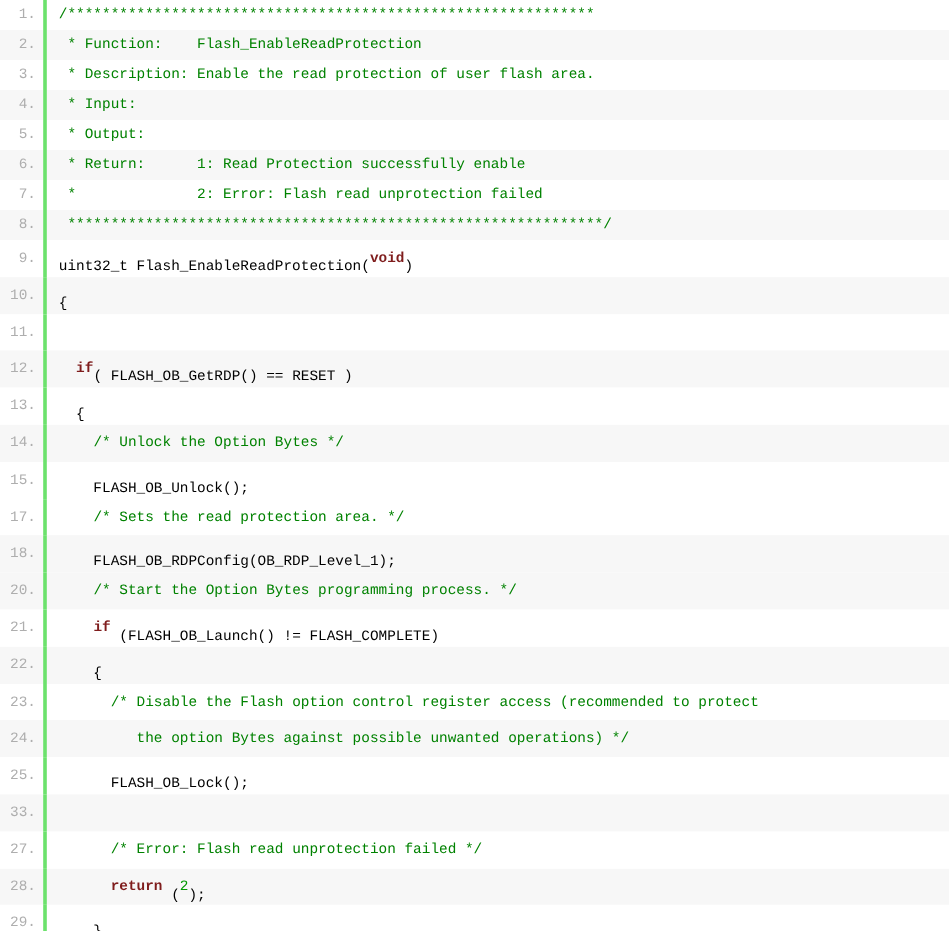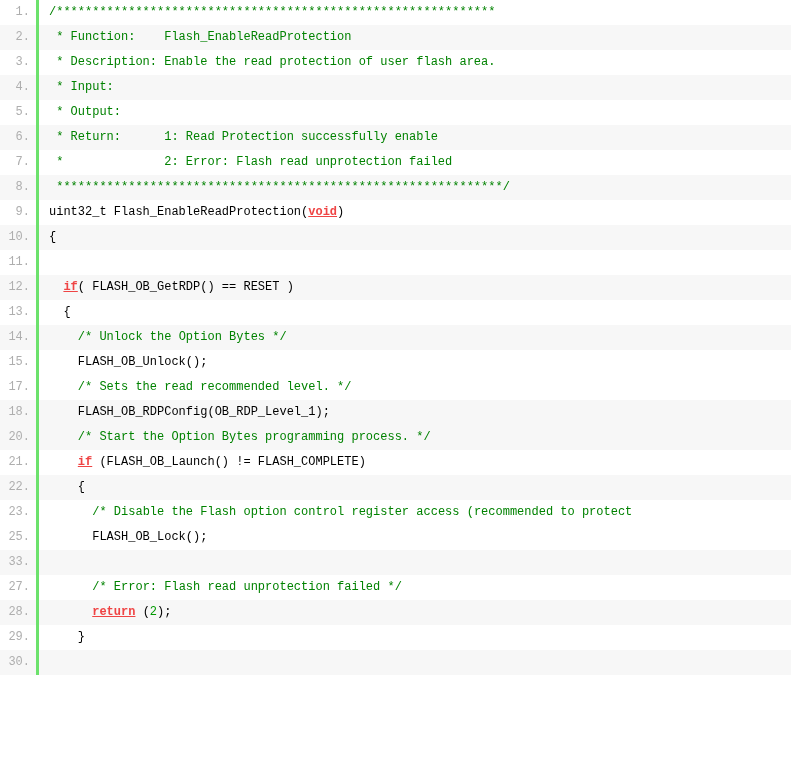--- a/index.html
+++ b/index.html
@@ -42,22 +42,22 @@
   }
   .code-content {
     padding-left: 10px;
     white-space: pre;
     display: flex;
     align-items: center;
     color: #000;
     flex: 1;
   }
   .tok-comment { color: #008200; }
-  .tok-keyword { color: #ef4444; font-weight: bold; text-decoration: underline; }
-  .tok-plain   { color: #000000; }
+  .tok-keyword { color: #7f1d1d; font-weight: bold; }
+  .tok-plain   { color: #000000; margin-top: 14px; }
   .tok-num     { color: #009900; }
 </style>
 </head>
 <body>
 
 <div class="code-container" id="code-root">
     <div class="code-line odd">
       <div class="line-number">1.</div>
       <div class="gutter-bar"></div>
       <div class="code-content"><span class="tok-comment">/*************************************************************</span></div>
@@ -128,21 +128,21 @@
       <div class="code-content"><span class="tok-plain">    </span><span class="tok-comment">/* Unlock the Option Bytes */</span></div>
     </div>
     <div class="code-line odd">
       <div class="line-number">15.</div>
       <div class="gutter-bar"></div>
       <div class="code-content"><span class="tok-plain">    FLASH_OB_Unlock();</span></div>
     </div>
     <div class="code-line odd">
       <div class="line-number">17.</div>
       <div class="gutter-bar"></div>
-      <div class="code-content"><span class="tok-plain">    </span><span class="tok-comment">/* Sets the read recommended level. */</span></div>
+      <div class="code-content"><span class="tok-plain">    </span><span class="tok-comment">/* Sets the read protection area. */</span></div>
     </div>
     <div class="code-line even">
       <div class="line-number">18.</div>
       <div class="gutter-bar"></div>
       <div class="code-content"><span class="tok-plain">    FLASH_OB_RDPConfig(OB_RDP_Level_1);</span></div>
     </div>
     <div class="code-line even">
       <div class="line-number">20.</div>
       <div class="gutter-bar"></div>
       <div class="code-content"><span class="tok-plain">    </span><span class="tok-comment">/* Start the Option Bytes programming process. */</span></div>
@@ -154,20 +154,25 @@
     </div>
     <div class="code-line even">
       <div class="line-number">22.</div>
       <div class="gutter-bar"></div>
       <div class="code-content"><span class="tok-plain">    {</span></div>
     </div>
     <div class="code-line odd">
       <div class="line-number">23.</div>
       <div class="gutter-bar"></div>
       <div class="code-content"><span class="tok-plain">      </span><span class="tok-comment">/* Disable the Flash option control register access (recommended to protect</span></div>
+    </div>
+    <div class="code-line even">
+      <div class="line-number">24.</div>
+      <div class="gutter-bar"></div>
+      <div class="code-content"><span class="tok-plain">         </span><span class="tok-comment">the option Bytes against possible unwanted operations) */</span></div>
     </div>
     <div class="code-line odd">
       <div class="line-number">25.</div>
       <div class="gutter-bar"></div>
       <div class="code-content"><span class="tok-plain">      FLASH_OB_Lock();</span></div>
     </div>
     <div class="code-line even">
       <div class="line-number">33.</div>
       <div class="gutter-bar"></div>
       <div class="code-content"><span class="tok-plain"> </span></div>

